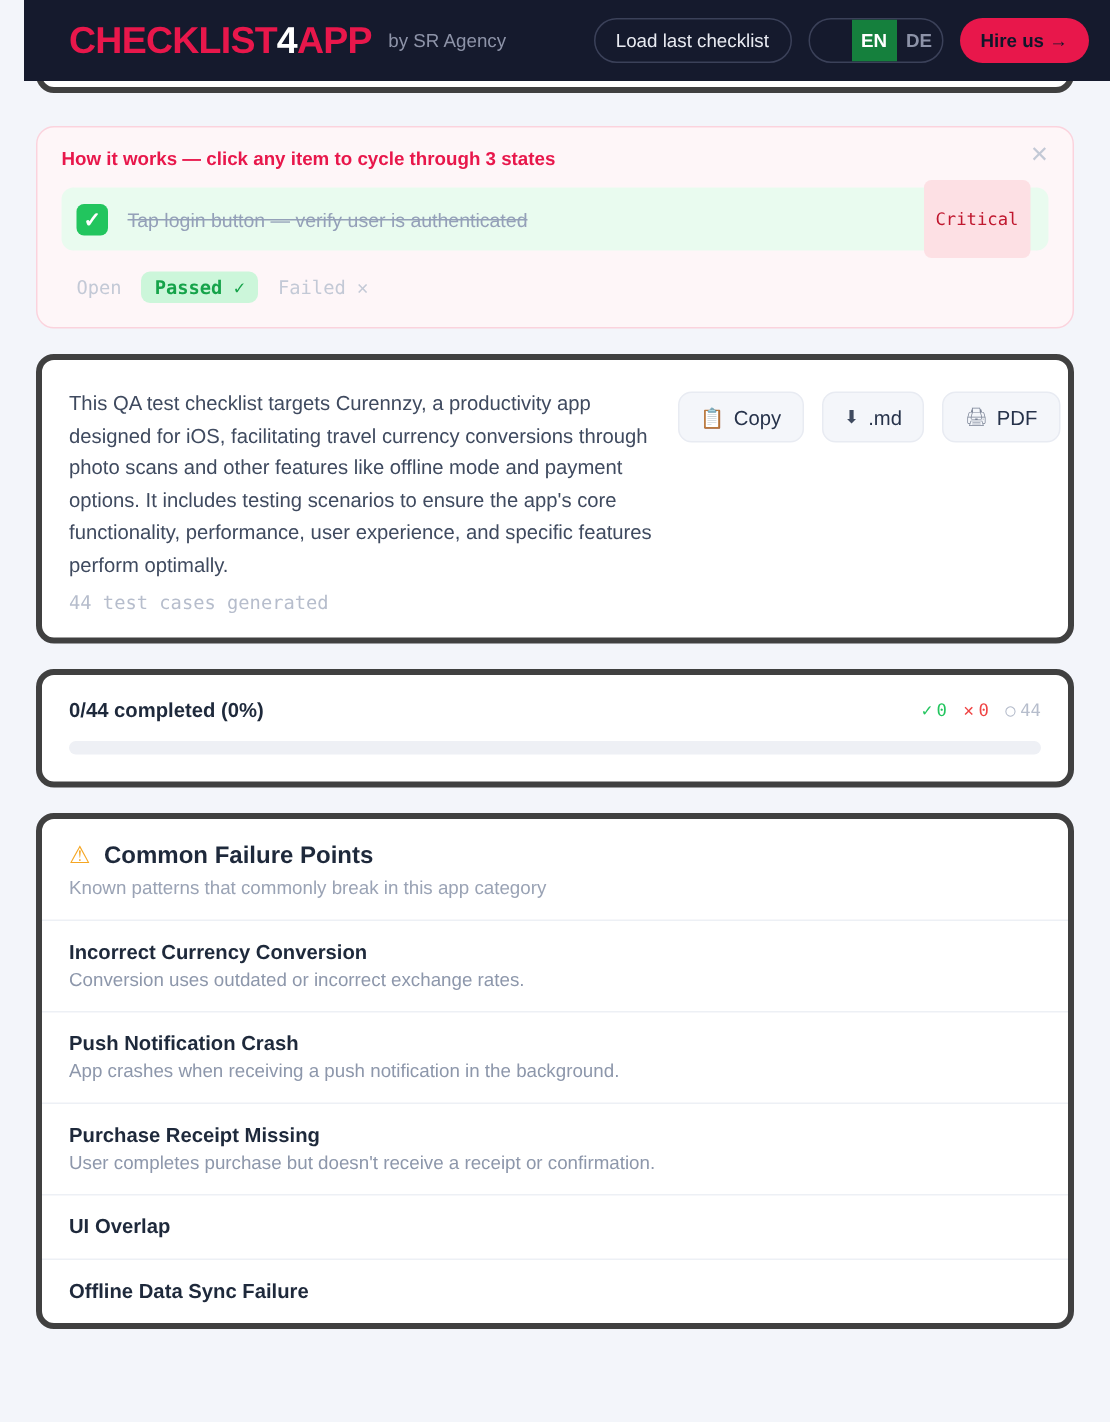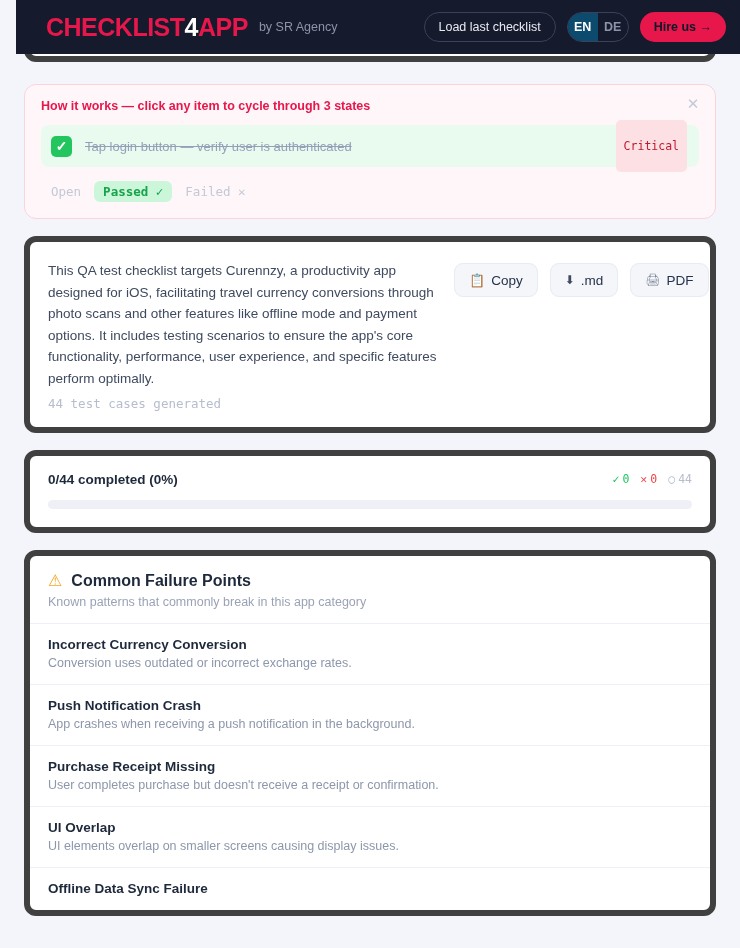--- a/index.html
+++ b/index.html
@@ -77,21 +77,21 @@
   .lang {
     width: 30px;
     display: flex;
     align-items: center;
     justify-content: center;
     font-size: 12.5px;
     font-weight: 700;
     color: #8d93a8;
     background: transparent;
   }
-  .lang.active { background: #0c4a6e; color: #ffffff; }
+  .lang.active { background: #15803d; color: #ffffff; margin-left: 28px; }
   .btn-hire {
     height: 30px;
     padding: 0 14px;
     border: none;
     border-radius: 15px;
     background: #e8174b;
     color: #0f172a;
     font-size: 12.5px;
     font-weight: 700;
     font-family: "Liberation Sans", sans-serif;
@@ -99,21 +99,21 @@
     align-items: center;
     gap: 4px;
     white-space: nowrap;
   }
 
   
   .page { padding: 54px 24px 0 24px; }
 
   .card {
     background: #ffffff;
-    border: 6px solid #404040;
+    border: 4px solid #404040;
     border-radius: 12px;
     margin-bottom: 17px;
   }
 
   
   .card-clipped {
     height: 62px;
     margin-top: -54px;
     margin-bottom: 22px;
   }
@@ -413,21 +413,20 @@
         <div class="fail-item">
           <div class="fail-item-title">Push Notification Crash</div>
           <div class="fail-item-desc">App crashes when receiving a push notification in the background.</div>
         </div>
         <div class="fail-item">
           <div class="fail-item-title">Purchase Receipt Missing</div>
           <div class="fail-item-desc">User completes purchase but doesn't receive a receipt or confirmation.</div>
         </div>
         <div class="fail-item">
           <div class="fail-item-title">UI Overlap</div>
-          <div class="fail-item-desc">UI elements overlap on smaller screens causing display issues.</div>
         </div>
         <div class="fail-item">
           <div class="fail-item-title">Offline Data Sync Failure</div>
         </div>
       </div>
   </div>
 
 </div>
 
 </body></html>

